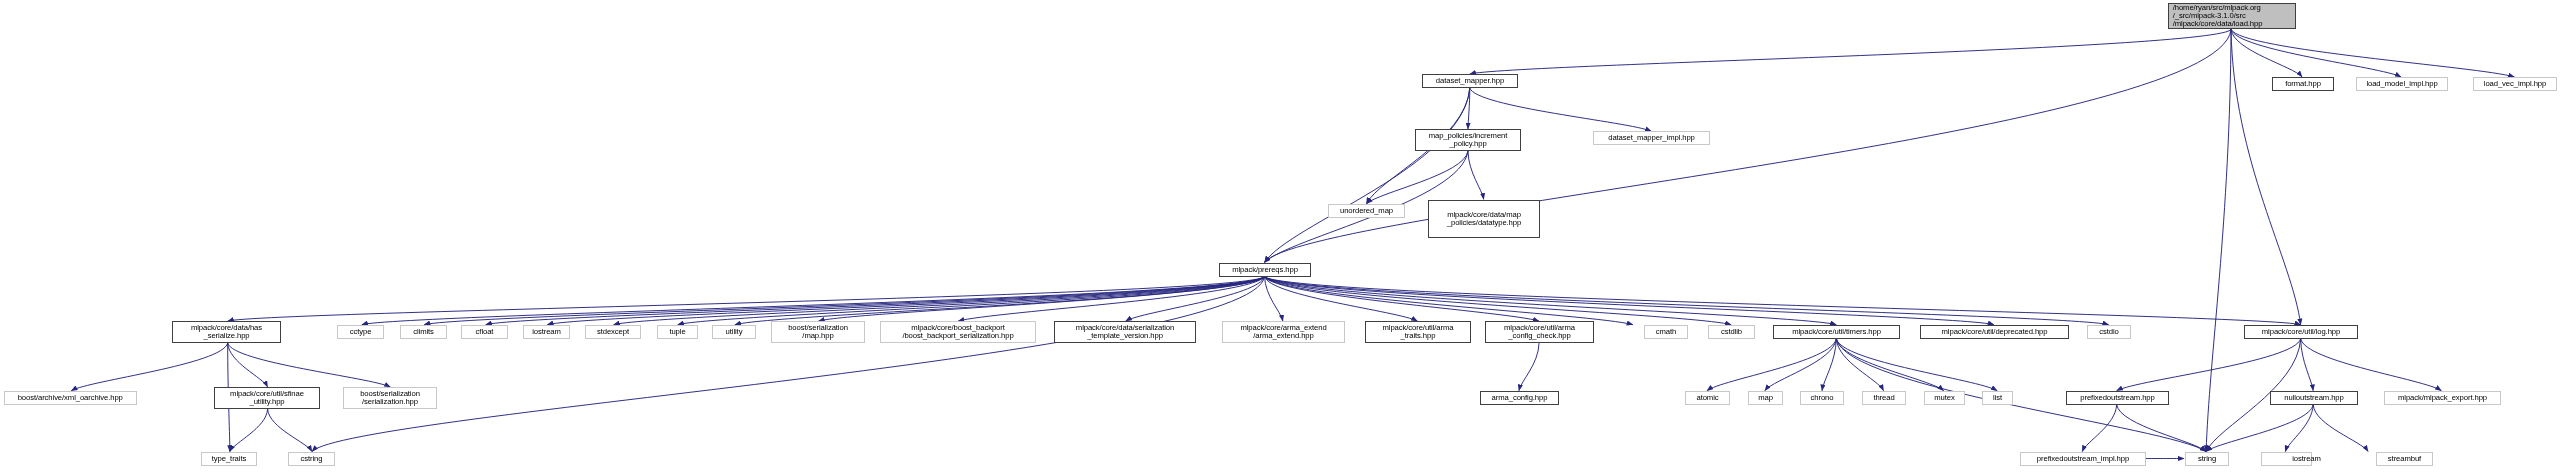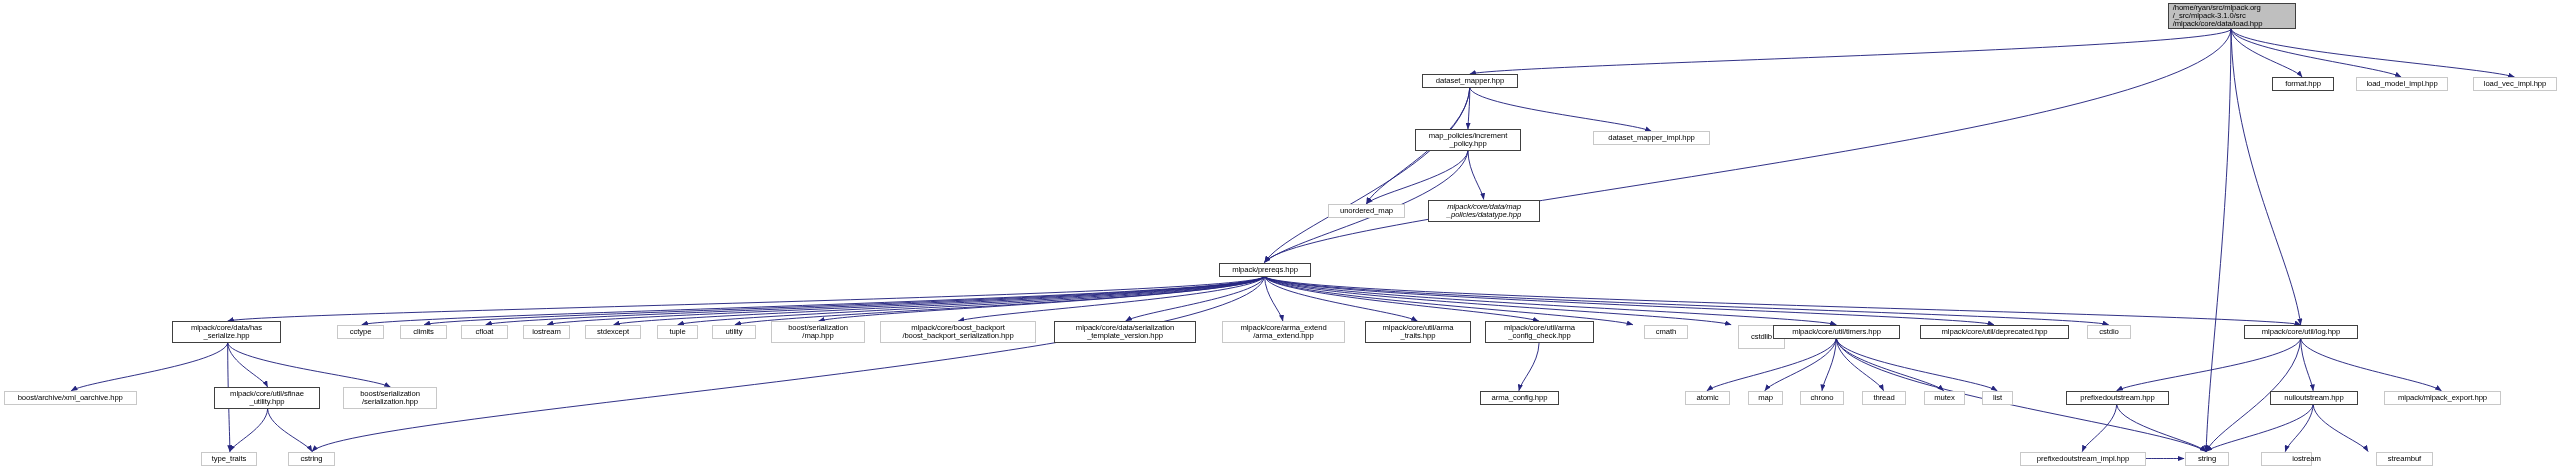--- a/index.html
+++ b/index.html
@@ -127,21 +127,21 @@
 /_src/mlpack-3.1.0/src
 /mlpack/core/data/load.hpp</div>
       <div class="node strong" style="left: 2272px; top: 77px; width: 62px; height: 14px;">format.hpp</div>
       <div class="node" style="left: 2356px; top: 77px; width: 92px; height: 14px;">load_model_impl.hpp</div>
       <div class="node" style="left: 2473px; top: 77px; width: 84px; height: 14px;">load_vec_impl.hpp</div>
       <div class="node strong" style="left: 1422px; top: 74px; width: 96px; height: 14px;">dataset_mapper.hpp</div>
       <div class="node" style="left: 1593px; top: 131px; width: 117px; height: 14px;">dataset_mapper_impl.hpp</div>
       <div class="node strong" style="left: 1415px; top: 129px; width: 106px; height: 22px;">map_policies/increment
 _policy.hpp</div>
       <div class="node" style="left: 1328px; top: 204px; width: 77px; height: 14px;">unordered_map</div>
-      <div class="node strong" style="left: 1428px; top: 200px; width: 112px; height: 22px; font-style: italic;">mlpack/core/data/map
+      <div class="node strong" style="left: 1428px; top: 200px; width: 112px; height: 38px;">mlpack/core/data/map
 _policies/datatype.hpp</div>
       <div class="node strong" style="left: 1219px; top: 263px; width: 92px; height: 14px;">mlpack/prereqs.hpp</div>
       <div class="node strong" style="left: 172px; top: 321px; width: 109px; height: 22px;">mlpack/core/data/has
 _serialize.hpp</div>
       <div class="node" style="left: 337px; top: 325px; width: 47px; height: 14px;">cctype</div>
       <div class="node" style="left: 400px; top: 325px; width: 47px; height: 14px;">climits</div>
       <div class="node" style="left: 461px; top: 325px; width: 47px; height: 14px;">cfloat</div>
       <div class="node" style="left: 523px; top: 325px; width: 47px; height: 14px;">iostream</div>
       <div class="node" style="left: 585px; top: 325px; width: 56px; height: 14px;">stdexcept</div>
       <div class="node" style="left: 657px; top: 325px; width: 41px; height: 14px;">tuple</div>
@@ -152,21 +152,21 @@
 /boost_backport_serialization.hpp</div>
       <div class="node strong" style="left: 1054px; top: 321px; width: 142px; height: 22px;">mlpack/core/data/serialization
 _template_version.hpp</div>
       <div class="node" style="left: 1222px; top: 321px; width: 123px; height: 22px;">mlpack/core/arma_extend
 /arma_extend.hpp</div>
       <div class="node strong" style="left: 1365px; top: 321px; width: 106px; height: 22px;">mlpack/core/util/arma
 _traits.hpp</div>
       <div class="node strong" style="left: 1485px; top: 321px; width: 109px; height: 22px;">mlpack/core/util/arma
 _config_check.hpp</div>
       <div class="node" style="left: 1611px; top: 325px; width: 44px; height: 14px; margin-left: 33px;">cmath</div>
-      <div class="node" style="left: 1708px; top: 325px; width: 47px; height: 24px; margin-left: 30px;">cstdlib</div>
+      <div class="node" style="left: 1708px; top: 325px; width: 47px; height: 14px;">cstdlib</div>
       <div class="node strong" style="left: 1773px; top: 325px; width: 127px; height: 14px;">mlpack/core/util/timers.hpp</div>
       <div class="node strong" style="left: 1920px; top: 325px; width: 149px; height: 14px;">mlpack/core/util/deprecated.hpp</div>
       <div class="node" style="left: 2087px; top: 325px; width: 44px; height: 14px;">cstdio</div>
       <div class="node strong" style="left: 2244px; top: 325px; width: 114px; height: 14px;">mlpack/core/util/log.hpp</div>
       <div class="node" style="left: 3.7px; top: 391px; width: 133px; height: 14px;">boost/archive/xml_oarchive.hpp</div>
       <div class="node strong" style="left: 214px; top: 387px; width: 106px; height: 22px;">mlpack/core/util/sfinae
 _utility.hpp</div>
       <div class="node" style="left: 343px; top: 387px; width: 94px; height: 22px;">boost/serialization
 /serialization.hpp</div>
       <div class="node strong" style="left: 1480px; top: 391px; width: 79px; height: 14px;">arma_config.hpp</div>

